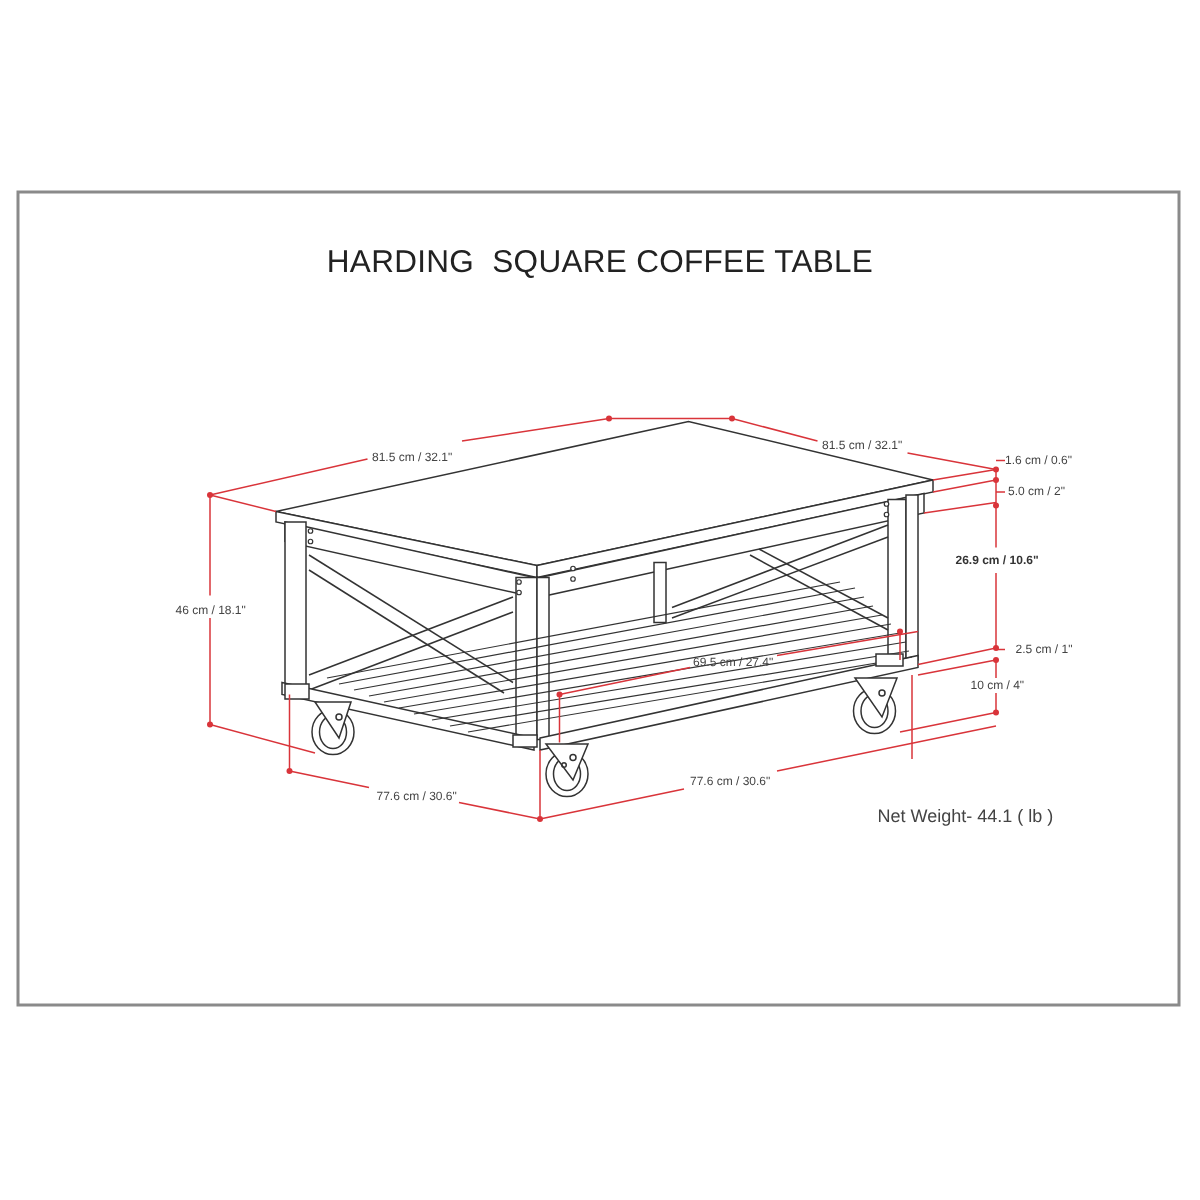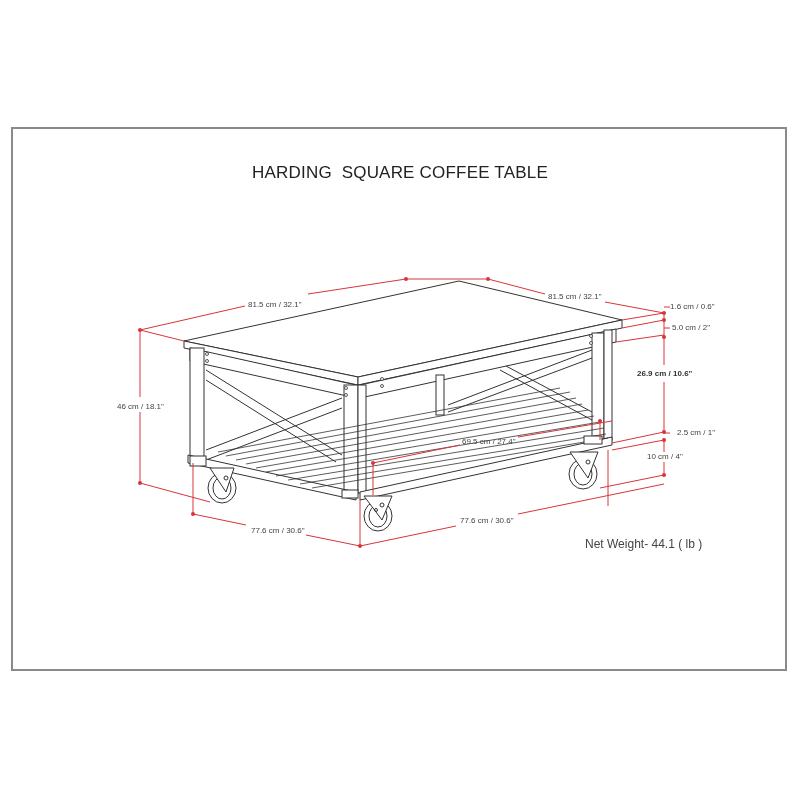--- a/index.html
+++ b/index.html
@@ -1,18 +1,18 @@
 <!DOCTYPE html>
 <html><head>
   <meta charset="utf-8">
   <style>
     html, body { margin: 0; padding: 0; background: #ffffff; }
     body { width: 800px; height: 800px; position: relative; overflow: hidden; font-family: "Liberation Sans", sans-serif; }
     .frame { position: absolute; left: 11px; top: 127px; width: 776px; height: 544px; border: 2px solid #8a8a8a; box-sizing: border-box; }
-    .title { position: absolute; left: 0; width: 800px; top: 163px; text-align: center; font-size: 17px; color: #222; letter-spacing: 0.2px; white-space: pre; }
+    .title { position: absolute; left: 0; width: 800px; top: 163px; text-align: center; font-size: 21px; color: #222; letter-spacing: 0.2px; white-space: pre; }
     svg.drawing { position: absolute; left: 0; top: 0; }
     .dim { position: absolute; font-size: 8px; color: #444; white-space: nowrap; font-family: "Liberation Sans", sans-serif; }
     .dim.bold { font-weight: bold; color: #333; }
     .weight { position: absolute; left: 585px; top: 537px; font-size: 12px; color: #444; text-align: right; }
   </style>
 </head>
 <body>
 
 <div class="frame"></div>
 <div class="title">HARDING  SQUARE COFFEE TABLE</div>

